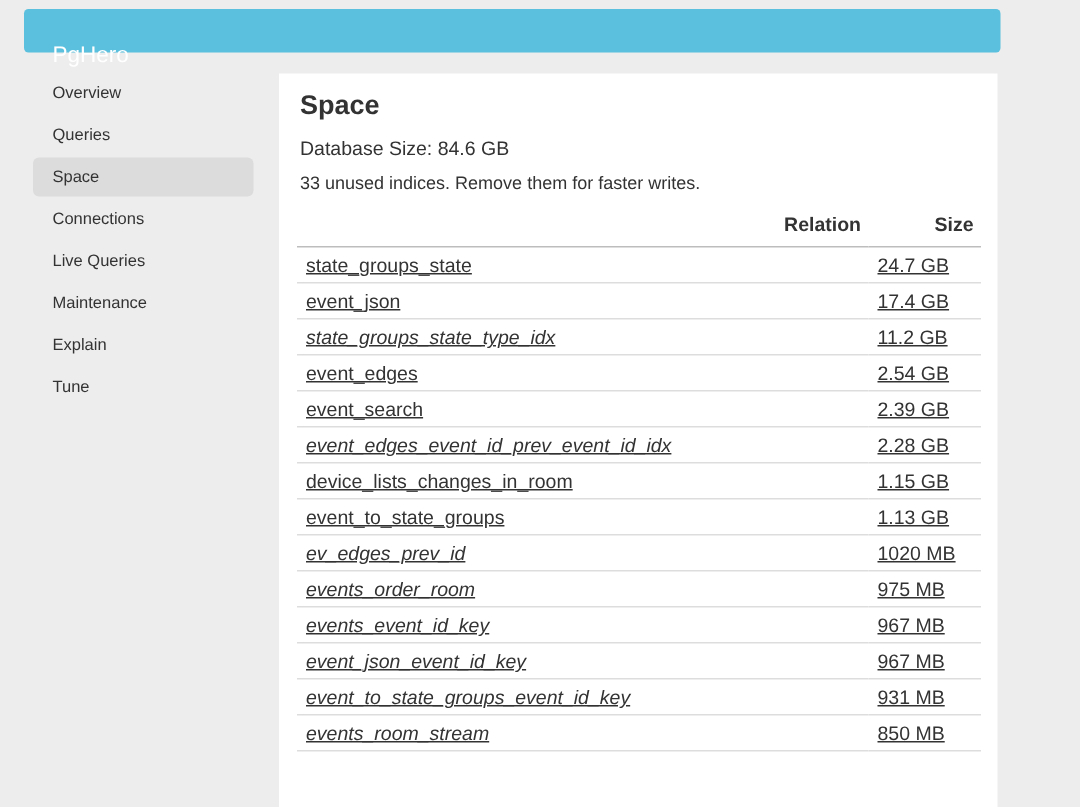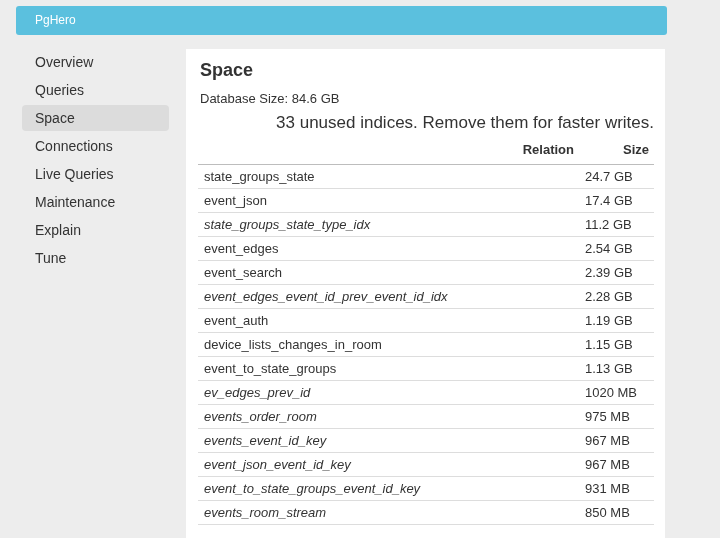--- a/index.html
+++ b/index.html
@@ -14,67 +14,67 @@
 
   
   .topbar {
     position: absolute; left: 16px; top: 6px;
     width: 651px; height: 29px;
     background: var(--brand, #5bc0de);
     border-radius: 3px;
   }
   .brand-link {
     display: inline-block;
-    color: #fff; font-size: 12px; line-height: 29px;
-    padding: 0 19px; text-decoration: none; cursor: pointer;
+    color: #fff; font-size: 15px; line-height: 29px;
+    padding: 16px 19px; text-decoration: none; cursor: pointer;
   }
 
   
   .sidebar { position: absolute; left: 22px; top: 49px; width: 147px; }
   .side-item {
     display: block; box-sizing: border-box;
     height: 26px; line-height: 26px;
     padding: 0 13px; margin-bottom: 2px;
-    font-size: 14px; color: var(--text, #333);
+    font-size: 11px; color: var(--text, #333);
     border-radius: 4px; cursor: pointer;
     white-space: nowrap; overflow: hidden;
   }
   .side-item.active { background: var(--active_bg, #ddd); }
 
   
   .panel {
     position: absolute; left: 186px; top: 49px;
     width: 479px; height: 489px;
     background: var(--panel_bg, #fff);
     box-sizing: border-box;
     padding: 11px 11px 0 12px;
     overflow: hidden;
   }
   .page-title {
     margin: 2px 0 0 2px;
     font-size: 18px; line-height: 17px; font-weight: bold;
   }
   .db-size  { margin: 12px 0 0 2px; font-size: 13px; line-height: 15px; }
-  .notice   { margin: 9px 0 7px 2px; font-size: 17px; line-height: 15px; text-align: right; }
+  .notice   { margin: 9px 0 7px 2px; font-size: 12px; line-height: 15px; }
 
   table.space-table {
     width: 456px; border-collapse: collapse;
     font-size: 13px; table-layout: fixed;
   }
   .space-table th {
     text-align: right; font-weight: bold;
     padding: 5px 5px 6px 6px;
     border-bottom: 1px solid var(--header_border, #c0c0c0);
     line-height: 16px;
   }
   .space-table td {
     padding: 3px 5px 3px 6px;
     border-bottom: 1px solid var(--divider, #ddd);
     line-height: 17px;
-    overflow: hidden; white-space: nowrap;
+    overflow: hidden; white-space: nowrap; text-decoration: underline;
   }
   .space-table .col-size { width: 64px; }
   td.relation-cell.index { font-style: italic; margin-top: 12px; }
 </style>
 </head>
 <body>
 
 <div class="page">
 
   <div class="topbar">
@@ -123,24 +123,20 @@
   </tr>
           <tr>
     <td class="relation-cell">event_search</td>
     <td class="size-cell col-size">2.39 GB</td>
   </tr>
           <tr>
     <td class="relation-cell index">event_edges_event_id_prev_event_id_idx</td>
     <td class="size-cell col-size">2.28 GB</td>
   </tr>
           <tr>
-    <td class="relation-cell">event_auth</td>
-    <td class="size-cell col-size">1.19 GB</td>
-  </tr>
-          <tr>
     <td class="relation-cell">device_lists_changes_in_room</td>
     <td class="size-cell col-size">1.15 GB</td>
   </tr>
           <tr>
     <td class="relation-cell">event_to_state_groups</td>
     <td class="size-cell col-size">1.13 GB</td>
   </tr>
           <tr>
     <td class="relation-cell index">ev_edges_prev_id</td>
     <td class="size-cell col-size">1020 MB</td>

